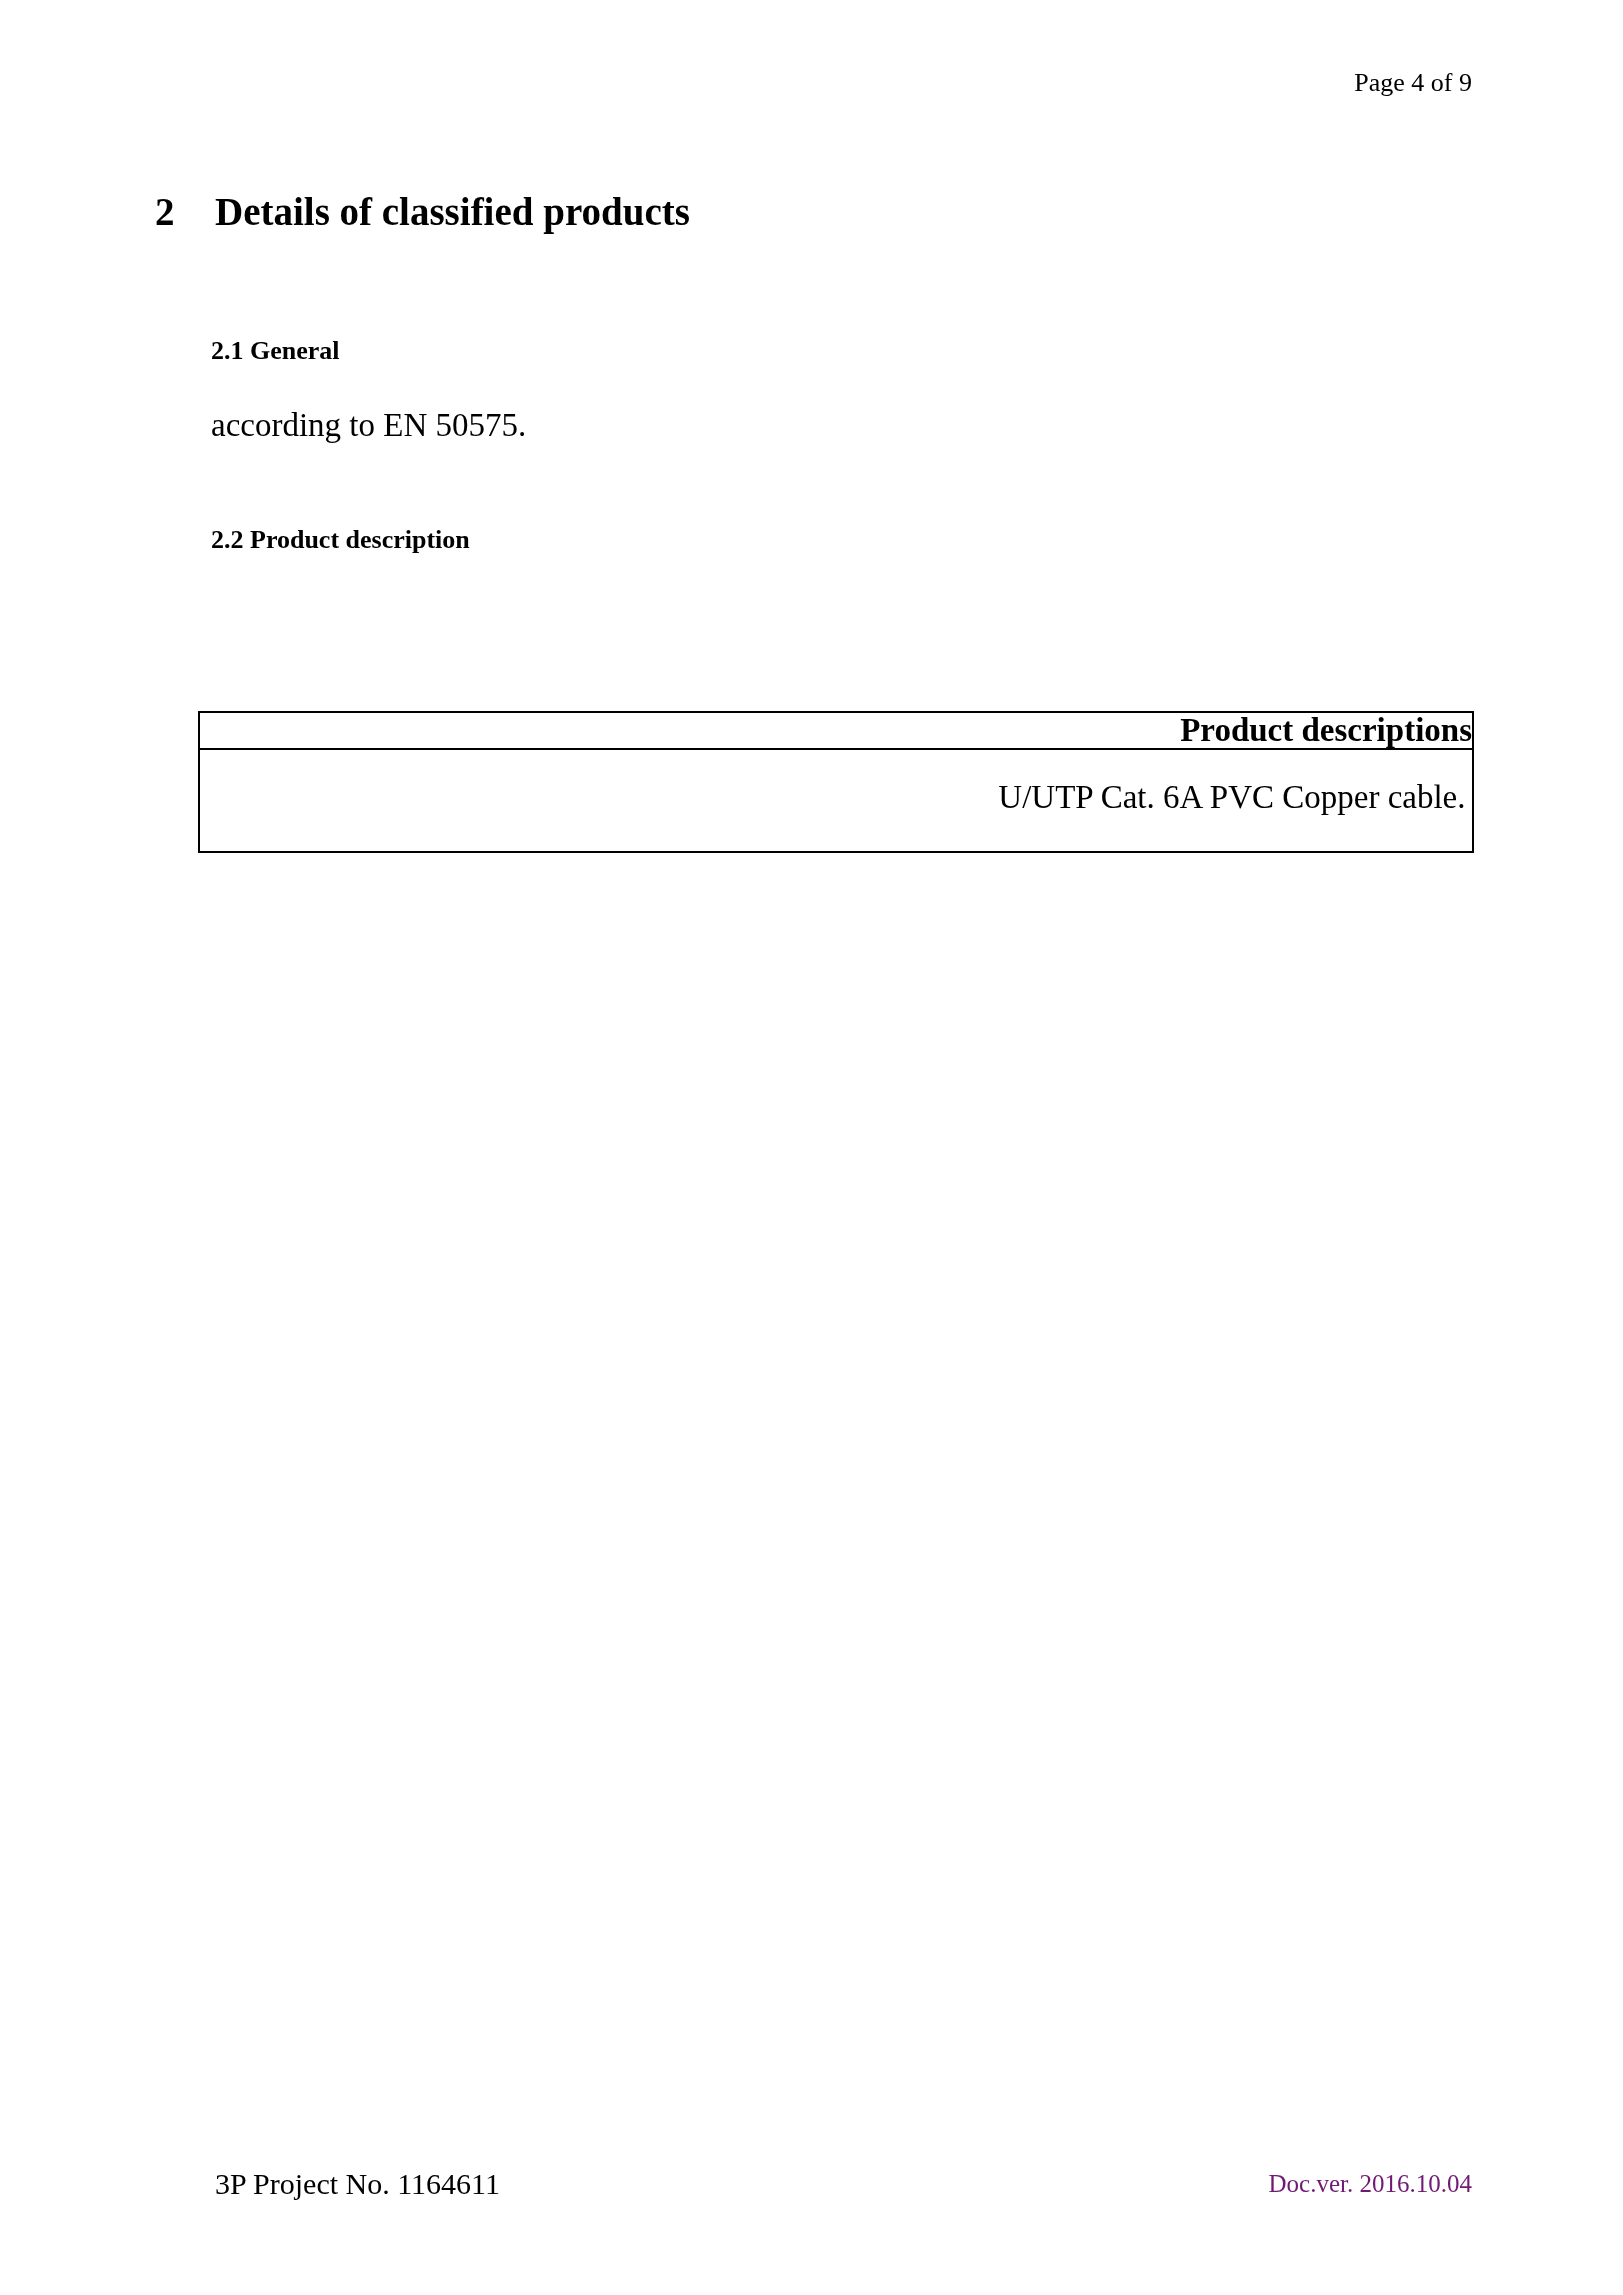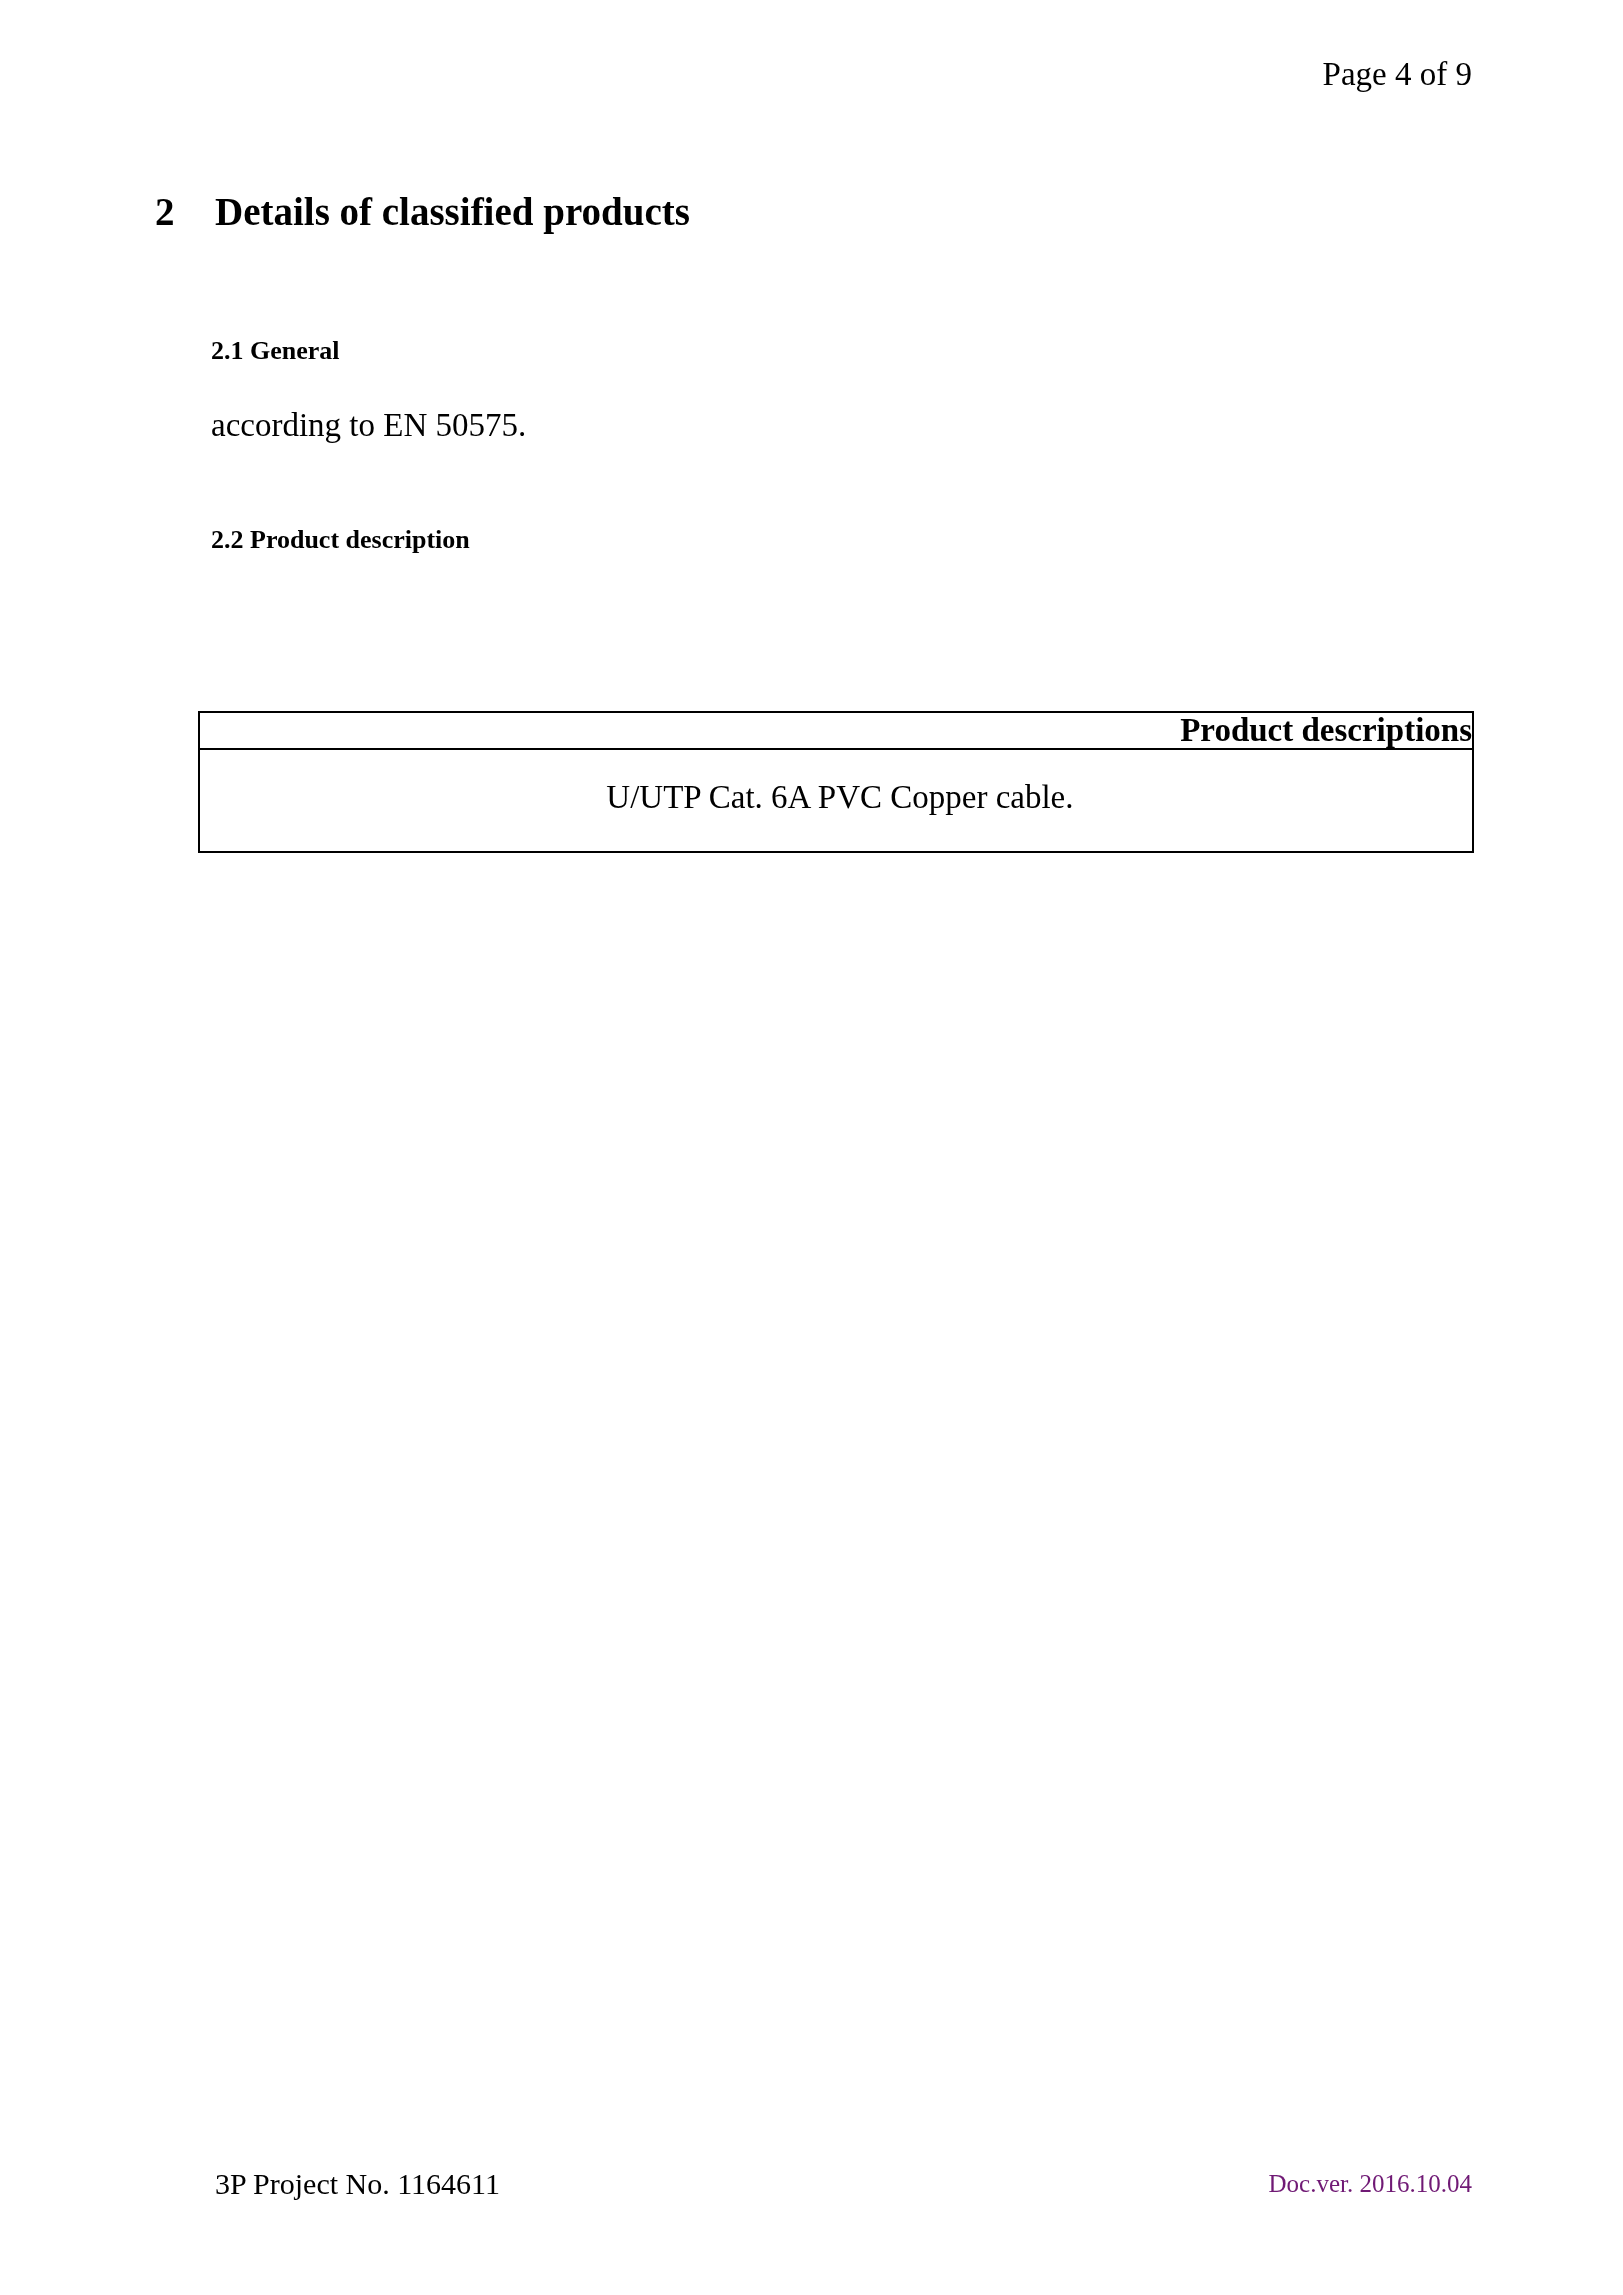--- a/index.html
+++ b/index.html
@@ -12,23 +12,23 @@
     width: 1623px;
     height: 2295px;
     background: #ffffff;
     overflow: hidden;
     font-family: "Liberation Serif", "DejaVu Serif", serif;
     color: #000000;
   }
   .abs { position: absolute; }
 
   .pagenum {
-    top: 56px;
+    top: 64px;
     right: 151px;
-    font-size: 33px;
+    font-size: 26px;
     line-height: 37px;
     white-space: nowrap;
   }
 
   .h1 {
     top: 190px;
     left: 155px;
     font-size: 39px;
     line-height: 43px;
     font-weight: bold;
@@ -82,21 +82,21 @@
     font-size: 33px;
     font-weight: bold;
     text-align: right;
     vertical-align: middle;
   }
   .desc-table td {
     border: 2px solid #000000;
     height: 72px;
     padding: 29.4px 6.5px 0 14.4px;
     line-height: 37px;
-    text-align: center;
+    text-align: right;
     vertical-align: top;
     white-space: nowrap;
   }
 
   .footer-left {
     top: 2169px;
     left: 215px;
     font-size: 30px;
     line-height: 30px;
     white-space: nowrap;

